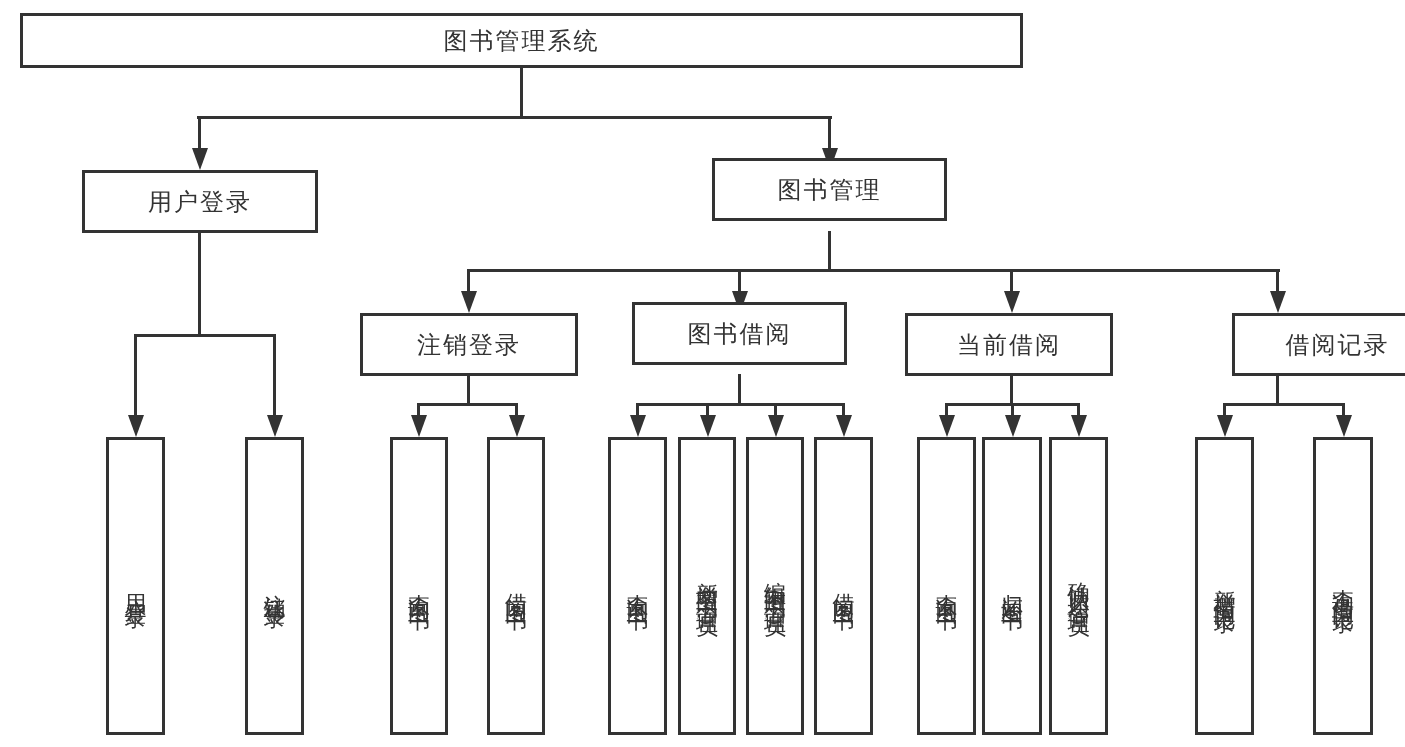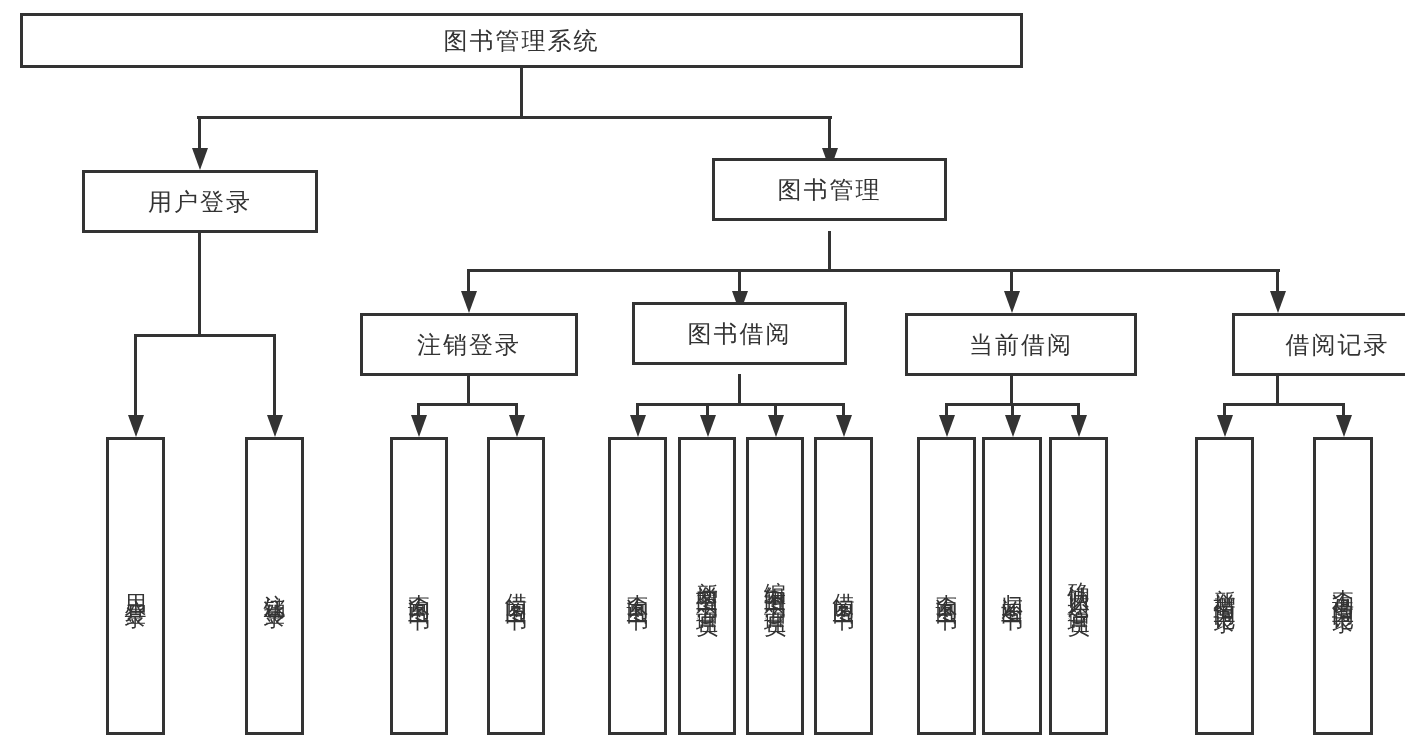--- a/index.html
+++ b/index.html
@@ -120,21 +120,21 @@
   <div class="hbox" style="left:712px;top:158px;width:235px;height:63px">
     <span>图书管理</span>
   </div>
 
   <div class="hbox" style="left:360px;top:313px;width:218px;height:63px">
     <span>注销登录</span>
   </div>
   <div class="hbox" style="left:632px;top:302px;width:215px;height:63px">
     <span>图书借阅</span>
   </div>
-  <div class="hbox" style="left:905px;top:313px;width:232px;height:63px">
+  <div class="hbox" style="left:905px;top:313px;width:208px;height:63px">
     <span>当前借阅</span>
   </div>
   <div class="hbox" style="left:1232px;top:313px;width:211px;height:63px">
     <span>借阅记录</span>
   </div>
 
   <div class="vbox" style="left:106px;width:59px">
     <span class="vlabel">用户登录</span>
   </div>
   <div class="vbox" style="left:245px;width:59px">

